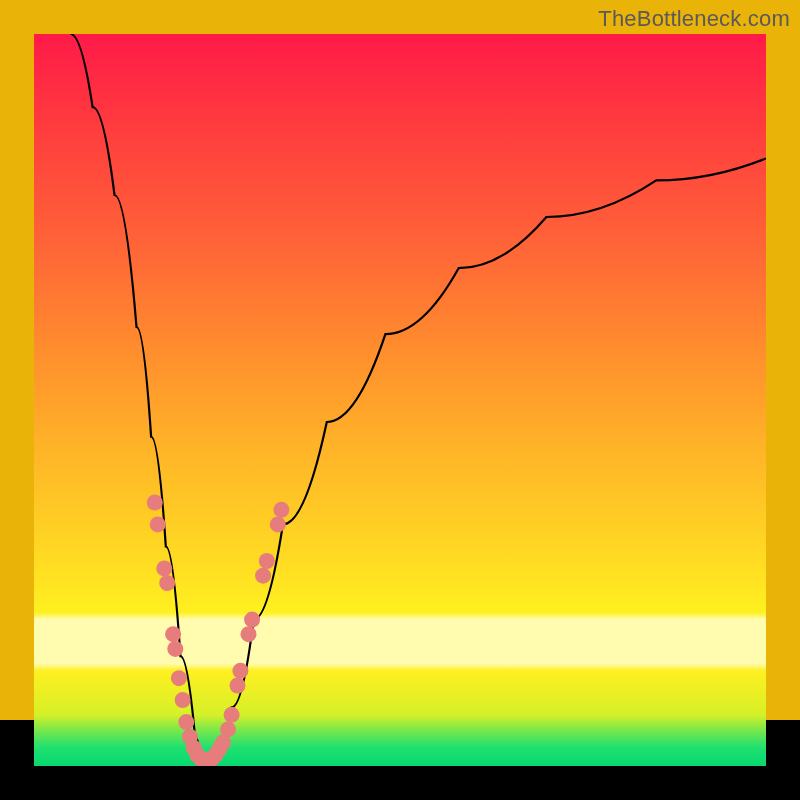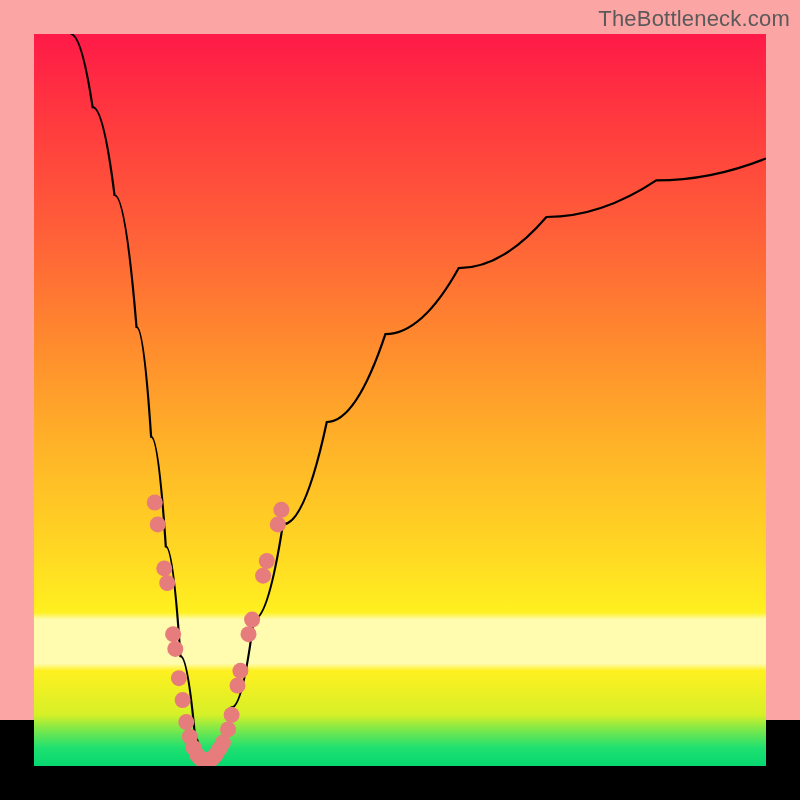--- a/index.html
+++ b/index.html
@@ -8,21 +8,21 @@
     width: 800px;
     height: 800px;
     overflow: hidden;
     background: #000;
     font-family: Arial, Helvetica, sans-serif;
   }
   .frame {
     position: relative;
     width: 800px;
     height: 720px;
-    background: #fca5a5;
+    background: #eab308;
   }
   .plot-area {
     position: absolute;
     left: 34px;
     top: 34px;
     width: 732px;
     height: 732px;
     
     background: linear-gradient(
       to bottom,

